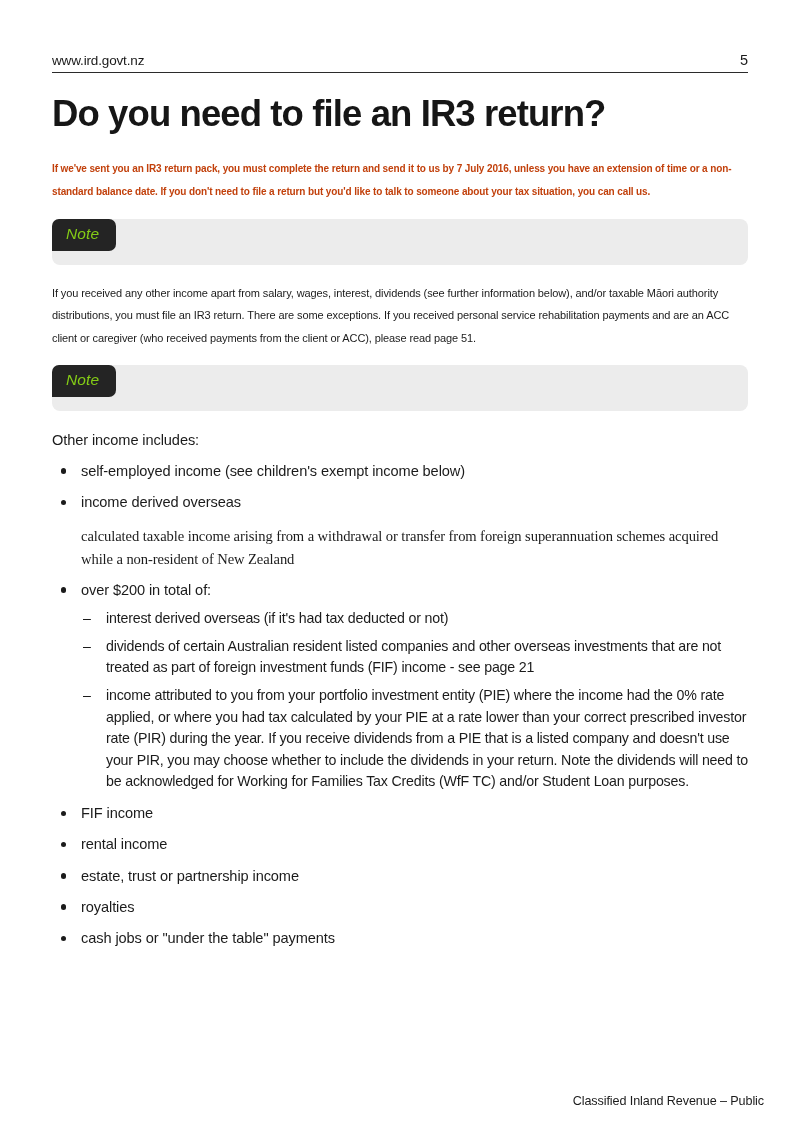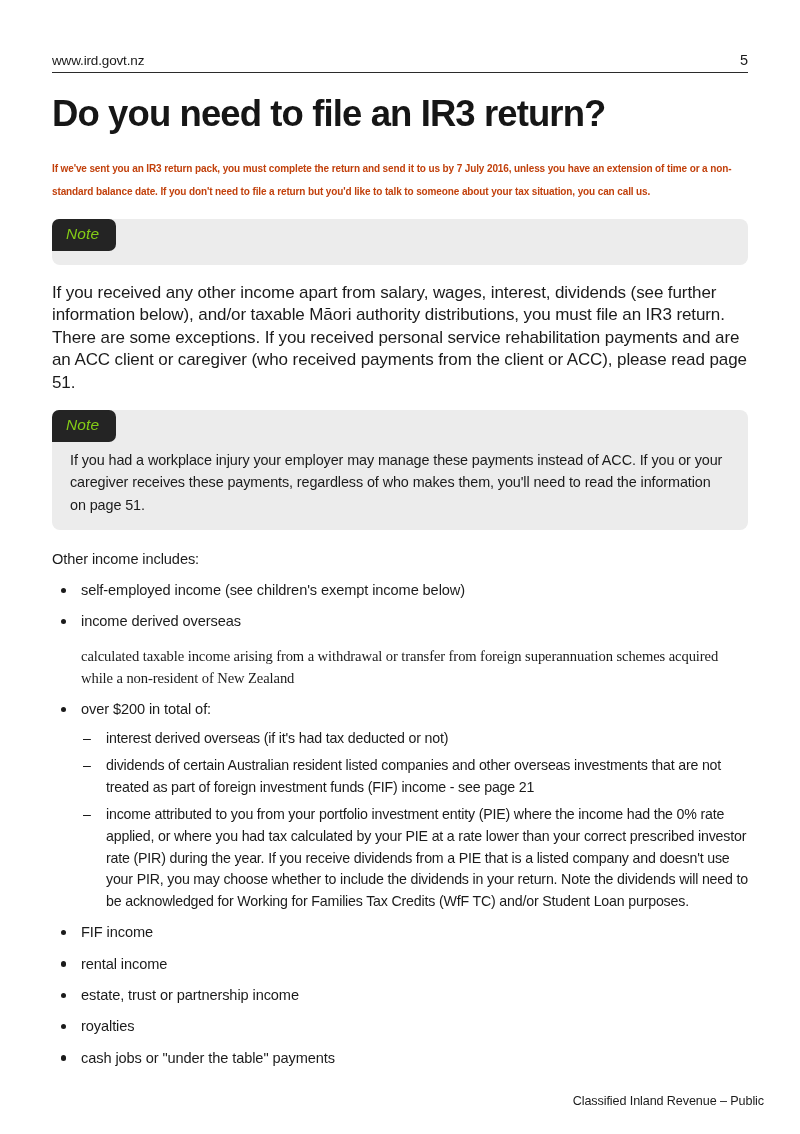--- a/index.html
+++ b/index.html
@@ -64,21 +64,21 @@
     margin: 22px 16px 0 0;
     font-size: 10px;
     font-weight: bold;
     line-height: 22.5px;
     letter-spacing: -0.12px;
     color: #c2410c;
   }
 
   p.body-para {
     margin: 17px 0 0 0;
-    font-size: 17px;
+    font-size: 11px;
     line-height: 22.6px;
     letter-spacing: -0.1px;
     color: #1b1b1b;
   }
 
   
   .note {
     position: relative;
     margin-top: 16px;
     background: #ececec;
@@ -196,21 +196,20 @@
     <p class="lead">If we've sent you an IR3 return pack, you must complete the return and send it to us by 7 July 2016, unless you have an extension of time or a non-standard balance date. If you don't need to file a return but you'd like to talk to someone about your tax situation, you can call us.</p>
 
     <div class="note">
       <span class="note-tab">Note</span>
     </div>
 
     <p class="body-para">If you received any other income apart from salary, wages, interest, dividends (see further information below), and/or taxable Māori authority distributions, you must file an IR3 return. There are some exceptions. If you received personal service rehabilitation payments and are an ACC client or caregiver (who received payments from the client or ACC), please read page 51.</p>
 
     <div class="note">
       <span class="note-tab">Note</span>
-      <div class="note-body">If you had a workplace injury your employer may manage these payments instead of ACC. If you or your caregiver receives these payments, regardless of who makes them, you'll need to read the information on page 51.</div>
     </div>
 
     <p class="intro-line">Other income includes:</p>
 
     <ul class="bullets">
 
       <li>
         <span>self-employed income (see children's exempt income below)</span>
       </li>
 

